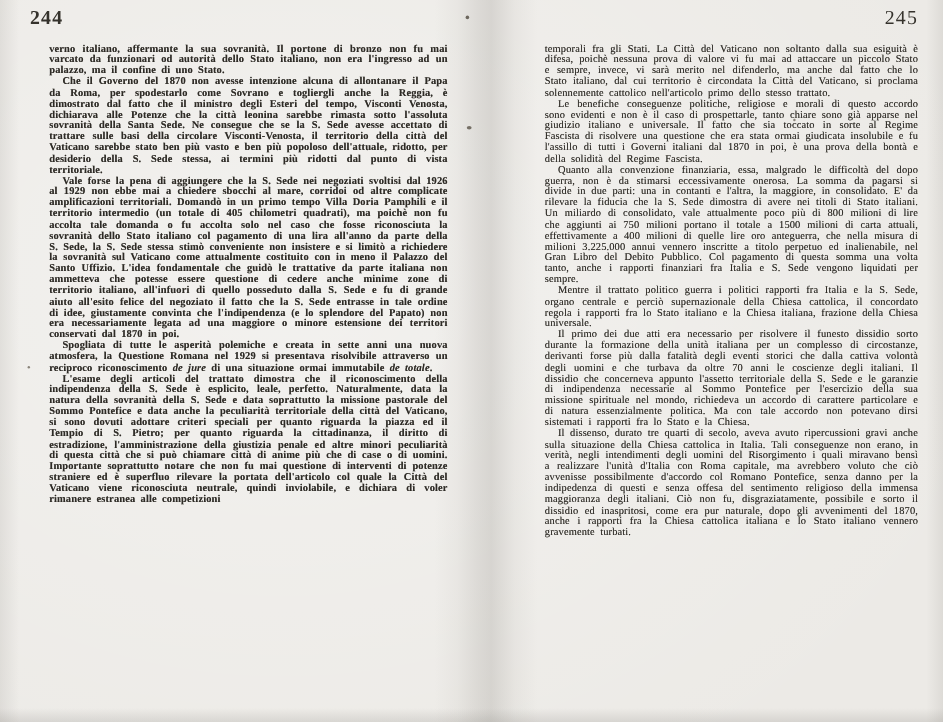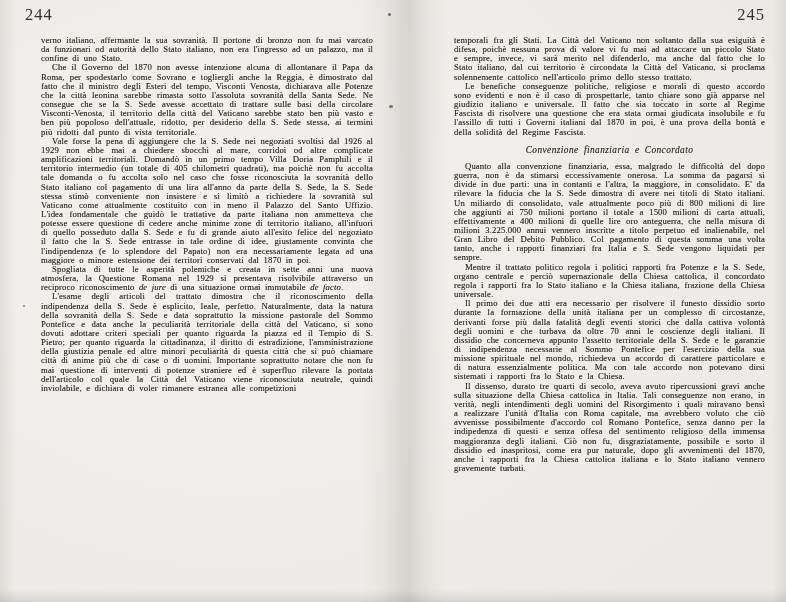--- a/index.html
+++ b/index.html
@@ -44,21 +44,21 @@
     position: absolute; right: 0; top: 0; width: 14px; height: 602px;
     background: linear-gradient(to left, rgba(90,85,78,0.10), rgba(90,85,78,0));
     pointer-events: none;
   }
   .bottom-shade {
     position: absolute; left: 0; bottom: 0; width: 786px; height: 12px;
     background: linear-gradient(to bottom, rgba(80,76,70,0), rgba(80,76,70,0.14));
     pointer-events: none;
   }
   .page { position: absolute; top: 0; color: var(--ink); }
-  .page-left  { left: 25px;  width: 348px; height: 476px; }
+  .page-left  { left: 25px;  width: 348px; height: 476px; font-weight: bold; }
   .page-right { left: 438px; width: 327px; height: 596px; }
   .page-number {
     position: absolute;
     top: 5px;
     font-size: 16.5px;
     letter-spacing: 1px;
     color: #35322c;
   }
   .pn-left  { left: 0; }
   .pn-right { right: 0; }
@@ -105,33 +105,32 @@
   <div class="left-edge-shade"></div>
   <div class="right-edge-shade"></div>
   <div class="bottom-shade"></div>
 
   <div class="page page-left">
     <div class="page-number pn-left">244</div>
     <div class="page-text">
         <div class="para">verno italiano, affermante la sua sovranità. Il portone di bronzo non fu mai varcato da funzionari od autorità dello Stato italiano, non era l'ingresso ad un palazzo, ma il confine di uno Stato.</div>
         <div class="para indent">Che il Governo del 1870 non avesse intenzione alcuna di allontanare il Papa da Roma, per spodestarlo come Sovrano e togliergli anche la Reggia, è dimostrato dal fatto che il ministro degli Esteri del tempo, Visconti Venosta, dichiarava alle Potenze che la città leonina sarebbe rimasta sotto l'assoluta sovranità della Santa Sede. Ne consegue che se la S. Sede avesse accettato di trattare sulle basi della circolare Visconti-Venosta, il territorio della città del Vaticano sarebbe stato ben più vasto e ben più popoloso dell'attuale, ridotto, per desiderio della S. Sede stessa, ai termini più ridotti dal punto di vista territoriale.</div>
         <div class="para indent">Vale forse la pena di aggiungere che la S. Sede nei negoziati svoltisi dal 1926 al 1929 non ebbe mai a chiedere sbocchi al mare, corridoi od altre complicate amplificazioni territoriali. Domandò in un primo tempo Villa Doria Pamphili e il territorio intermedio (un totale di 405 chilometri quadrati), ma poichè non fu accolta tale domanda o fu accolta solo nel caso che fosse riconosciuta la sovranità dello Stato italiano col pagamento di una lira all'anno da parte della S. Sede, la S. Sede stessa stimò conveniente non insistere e si limitò a richiedere la sovranità sul Vaticano come attualmente costituito con in meno il Palazzo del Santo Uffizio. L'idea fondamentale che guidò le trattative da parte italiana non ammetteva che potesse essere questione di cedere anche minime zone di territorio italiano, all'infuori di quello posseduto dalla S. Sede e fu di grande aiuto all'esito felice del negoziato il fatto che la S. Sede entrasse in tale ordine di idee, giustamente convinta che l'indipendenza (e lo splendore del Papato) non era necessariamente legata ad una maggiore o minore estensione dei territori conservati dal 1870 in poi.</div>
-        <div class="para indent">Spogliata di tutte le asperità polemiche e creata in sette anni una nuova atmosfera, la Questione Romana nel 1929 si presentava risolvibile attraverso un reciproco riconoscimento <em>de jure</em> di una situazione ormai immutabile <em>de facto</em>.</div>
+        <div class="para indent">Spogliata di tutte le asperità polemiche e creata in sette anni una nuova atmosfera, la Questione Romana nel 1929 si presentava risolvibile attraverso un reciproco riconoscimento <em>de jure</em> di una situazione ormai immutabile <em>de totale</em>.</div>
         <div class="para indent">L'esame degli articoli del trattato dimostra che il riconoscimento della indipendenza della S. Sede è esplicito, leale, perfetto. Naturalmente, data la natura della sovranità della S. Sede e data soprattutto la missione pastorale del Sommo Pontefice e data anche la peculiarità territoriale della città del Vaticano, si sono dovuti adottare criteri speciali per quanto riguarda la piazza ed il Tempio di S. Pietro; per quanto riguarda la cittadinanza, il diritto di estradizione, l'amministrazione della giustizia penale ed altre minori peculiarità di questa città che si può chiamare città di anime più che di case o di uomini. Importante soprattutto notare che non fu mai questione di interventi di potenze straniere ed è superfluo rilevare la portata dell'articolo col quale la Città del Vaticano viene riconosciuta neutrale, quindi inviolabile, e dichiara di voler rimanere estranea alle competizioni</div>
       </div>
   </div>
 
   <div class="page page-right">
     <div class="page-number pn-right">245</div>
     <div class="page-text">
         <div class="para">temporali fra gli Stati. La Città del Vaticano non soltanto dalla sua esiguità è difesa, poichè nessuna prova di valore vi fu mai ad attaccare un piccolo Stato e sempre, invece, vi sarà merito nel difenderlo, ma anche dal fatto che lo Stato italiano, dal cui territorio è circondata la Città del Vaticano, si proclama solennemente cattolico nell'articolo primo dello stesso trattato.</div>
         <div class="para indent">Le benefiche conseguenze politiche, religiose e morali di questo accordo sono evidenti e non è il caso di prospettarle, tanto chiare sono già apparse nel giudizio italiano e universale. Il fatto che sia toccato in sorte al Regime Fascista di risolvere una questione che era stata ormai giudicata insolubile e fu l'assillo di tutti i Governi italiani dal 1870 in poi, è una prova della bontà e della solidità del Regime Fascista.</div>
-        <div class="heading">Convenzione finanziaria e Concordato</div>
         <div class="para indent">Quanto alla convenzione finanziaria, essa, malgrado le difficoltà del dopo guerra, non è da stimarsi eccessivamente onerosa. La somma da pagarsi si divide in due parti: una in contanti e l'altra, la maggiore, in consolidato. E' da rilevare la fiducia che la S. Sede dimostra di avere nei titoli di Stato italiani. Un miliardo di consolidato, vale attualmente poco più di 800 milioni di lire che aggiunti ai 750 milioni portano il totale a 1500 milioni di carta attuali, effettivamente a 400 milioni di quelle lire oro anteguerra, che nella misura di milioni 3.225.000 annui vennero inscritte a titolo perpetuo ed inalienabile, nel Gran Libro del Debito Pubblico. Col pagamento di questa somma una volta tanto, anche i rapporti finanziari fra Italia e S. Sede vengono liquidati per sempre.</div>
-        <div class="para indent">Mentre il trattato politico regola i politici rapporti fra Potenze e la S. Sede, organo centrale e perciò supernazionale della Chiesa cattolica, il concordato regola i rapporti fra lo Stato italiano e la Chiesa italiana, frazione della Chiesa universale.</div>
+        <div class="para indent">Mentre il trattato politico guerra i politici rapporti fra Italia e la S. Sede, organo centrale e perciò supernazionale della Chiesa cattolica, il concordato regola i rapporti fra lo Stato italiano e la Chiesa italiana, frazione della Chiesa universale.</div>
         <div class="para indent">Il primo dei due atti era necessario per risolvere il funesto dissidio sorto durante la formazione della unità italiana per un complesso di circostanze, derivanti forse più dalla fatalità degli eventi storici che dalla cattiva volontà degli uomini e che turbava da oltre 70 anni le coscienze degli italiani. Il dissidio che concerneva appunto l'assetto territoriale della S. Sede e le garanzie di indipendenza necessarie al Sommo Pontefice per l'esercizio della sua missione spirituale nel mondo, richiedeva un accordo di carattere particolare e di natura essenzialmente politica. Ma con tale accordo non potevano dirsi sistemati i rapporti fra lo Stato e la Chiesa.</div>
         <div class="para indent">Il dissenso, durato tre quarti di secolo, aveva avuto ripercussioni gravi anche sulla situazione della Chiesa cattolica in Italia. Tali conseguenze non erano, in verità, negli intendimenti degli uomini del Risorgimento i quali miravano bensì a realizzare l'unità d'Italia con Roma capitale, ma avrebbero voluto che ciò avvenisse possibilmente d'accordo col Romano Pontefice, senza danno per la indipedenza di questi e senza offesa del sentimento religioso della immensa maggioranza degli italiani. Ciò non fu, disgraziatamente, possibile e sorto il dissidio ed inaspritosi, come era pur naturale, dopo gli avvenimenti del 1870, anche i rapporti fra la Chiesa cattolica italiana e lo Stato italiano vennero gravemente turbati.</div>
       </div>
   </div>
 
   <div class="speck speck-1"></div>
   <div class="speck speck-2"></div>
   <div class="speck speck-3"></div>
   <div class="speck speck-4"></div>
 

